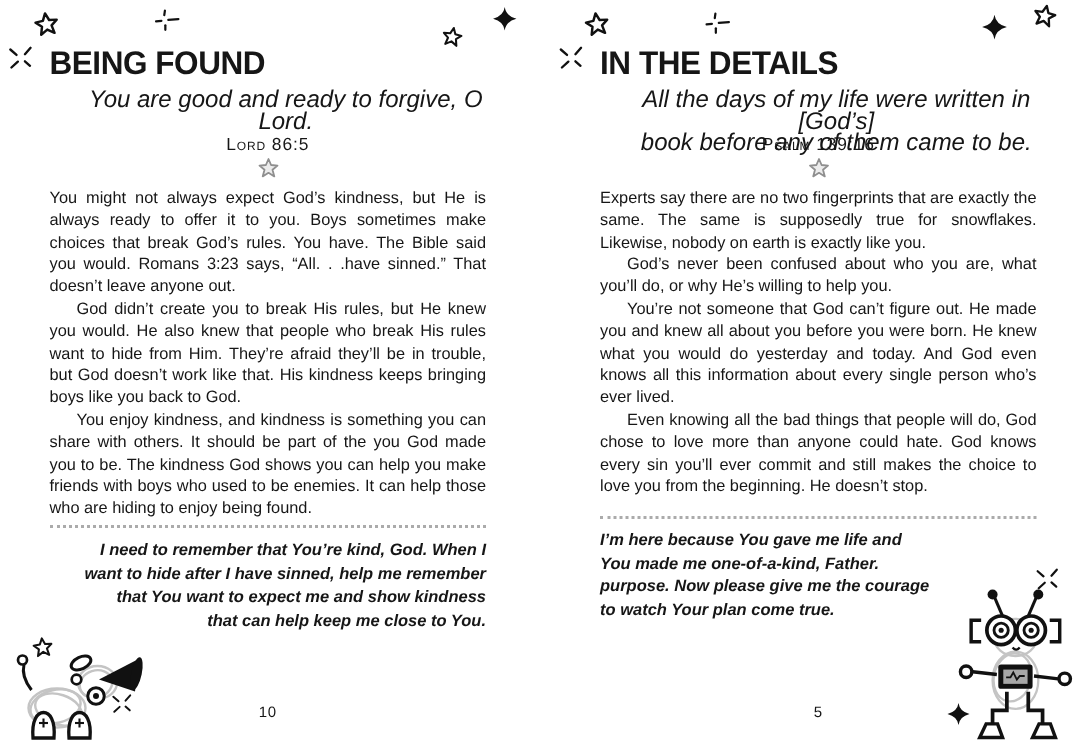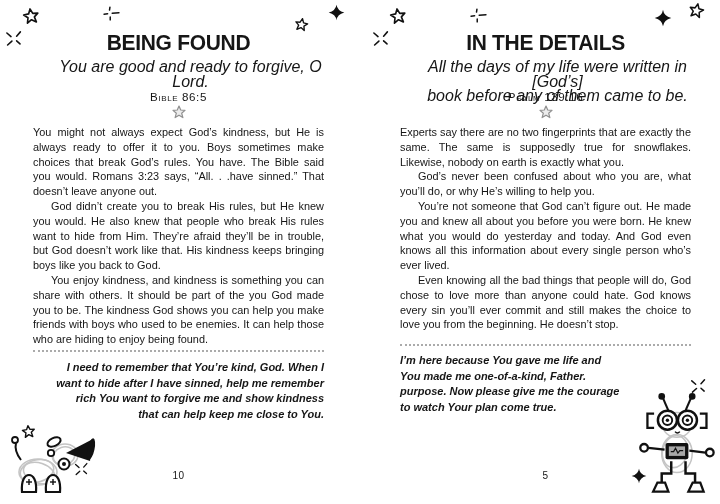--- a/index.html
+++ b/index.html
@@ -8,21 +8,21 @@
     background:#ffffff;color:#161616;
     font-family:"Liberation Sans", sans-serif;
     -webkit-font-smoothing:antialiased;
   }
   .page{position:absolute;top:0;height:504px;width:291px}
   #pageL{left:33px}
   #pageR{left:400px}
 
   .title{
     position:absolute;top:31px;left:0;width:100%;margin:0;
-    text-align:center;font-size:21px;font-weight:bold;letter-spacing:-0.3px;
+    font-size:21px;font-weight:bold;letter-spacing:-0.3px;
     transform:scaleY(1.04);
   }
   .verse{
     position:absolute;top:60px;left:12px;width:100%;
     text-align:center;font-style:italic;font-size:16px;line-height:14.5px;
   }
   .ref{
     position:absolute;top:90px;left:0;width:100%;
     text-align:center;font-variant:small-caps;font-size:11.6px;letter-spacing:.6px;
   }
@@ -146,55 +146,55 @@
       <path d="M55 106 L71 106 L67.5 96.5 L59.5 96.5 Z" fill="#fff" stroke="#111" stroke-width="2.4"></path>
     </g>
   </defs>
 </svg>
 
 <div class="page" id="pageL">
   <h1 class="title">BEING FOUND</h1>
   <div class="verse">
     <div>You are good and ready to forgive, O Lord.</div>
   </div>
-  <div class="ref">Bible 86:5</div>
+  <div class="ref">Lord 86:5</div>
   <div class="stardiv">
     <svg width="16" height="16" viewBox="0 0 24 24">
         <use href="#starDiv"></use>
       </svg>
   </div>
   <div class="body">
     <p>You might not always expect God’s kindness, but He is always ready to offer it to you. Boys sometimes make choices that break God’s rules. You have. The Bible said you would. Romans 3:23 says, “All. . .have sinned.” That doesn’t leave anyone out.</p>
     <p>God didn’t create you to break His rules, but He knew you would. He also knew that people who break His rules want to hide from Him. They’re afraid they’ll be in trouble, but God doesn’t work like that. His kindness keeps bringing boys like you back to God.</p>
     <p>You enjoy kindness, and kindness is something you can share with others. It should be part of the you God made you to be. The kindness God shows you can help you make friends with boys who used to be enemies. It can help those who are hiding to enjoy being found.</p>
   </div>
   <div class="dotted"></div>
   <div class="prayer">
     <div>I need to remember that You’re kind, God. When I</div>
     <div>want to hide after I have sinned, help me remember</div>
-    <div>rich You want to forgive me and show kindness</div>
+    <div>that You want to expect me and show kindness</div>
     <div>that can help keep me close to You.</div>
   </div>
   <div class="pagenum">10</div>
 </div>
 
 <div class="page" id="pageR">
   <h1 class="title">IN THE DETAILS</h1>
   <div class="verse">
     <div>All the days of my life were written in [God’s]</div>
     <div>book before any of them came to be.</div>
   </div>
   <div class="ref">Psalm 139:16</div>
   <div class="stardiv">
     <svg width="16" height="16" viewBox="0 0 24 24">
         <use href="#starDiv"></use>
       </svg>
   </div>
   <div class="body">
-    <p>Experts say there are no two fingerprints that are exactly the same. The same is supposedly true for snowflakes. Likewise, nobody on earth is exactly what you.</p>
+    <p>Experts say there are no two fingerprints that are exactly the same. The same is supposedly true for snowflakes. Likewise, nobody on earth is exactly like you.</p>
     <p>God’s never been confused about who you are, what you’ll do, or why He’s willing to help you.</p>
     <p>You’re not someone that God can’t figure out. He made you and knew all about you before you were born. He knew what you would do yesterday and today. And God even knows all this information about every single person who’s ever lived.</p>
     <p>Even knowing all the bad things that people will do, God chose to love more than anyone could hate. God knows every sin you’ll ever commit and still makes the choice to love you from the beginning. He doesn’t stop.</p>
   </div>
   <div class="dotted"></div>
   <div class="prayer">
     <div>I’m here because You gave me life and</div>
     <div>You made me one-of-a-kind, Father.</div>
     <div>purpose. Now please give me the courage</div>
     <div>to watch Your plan come true.</div>

